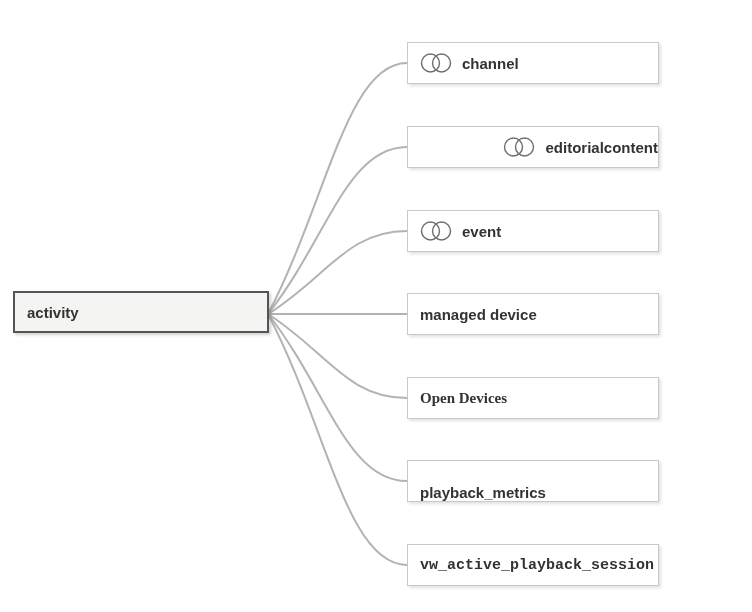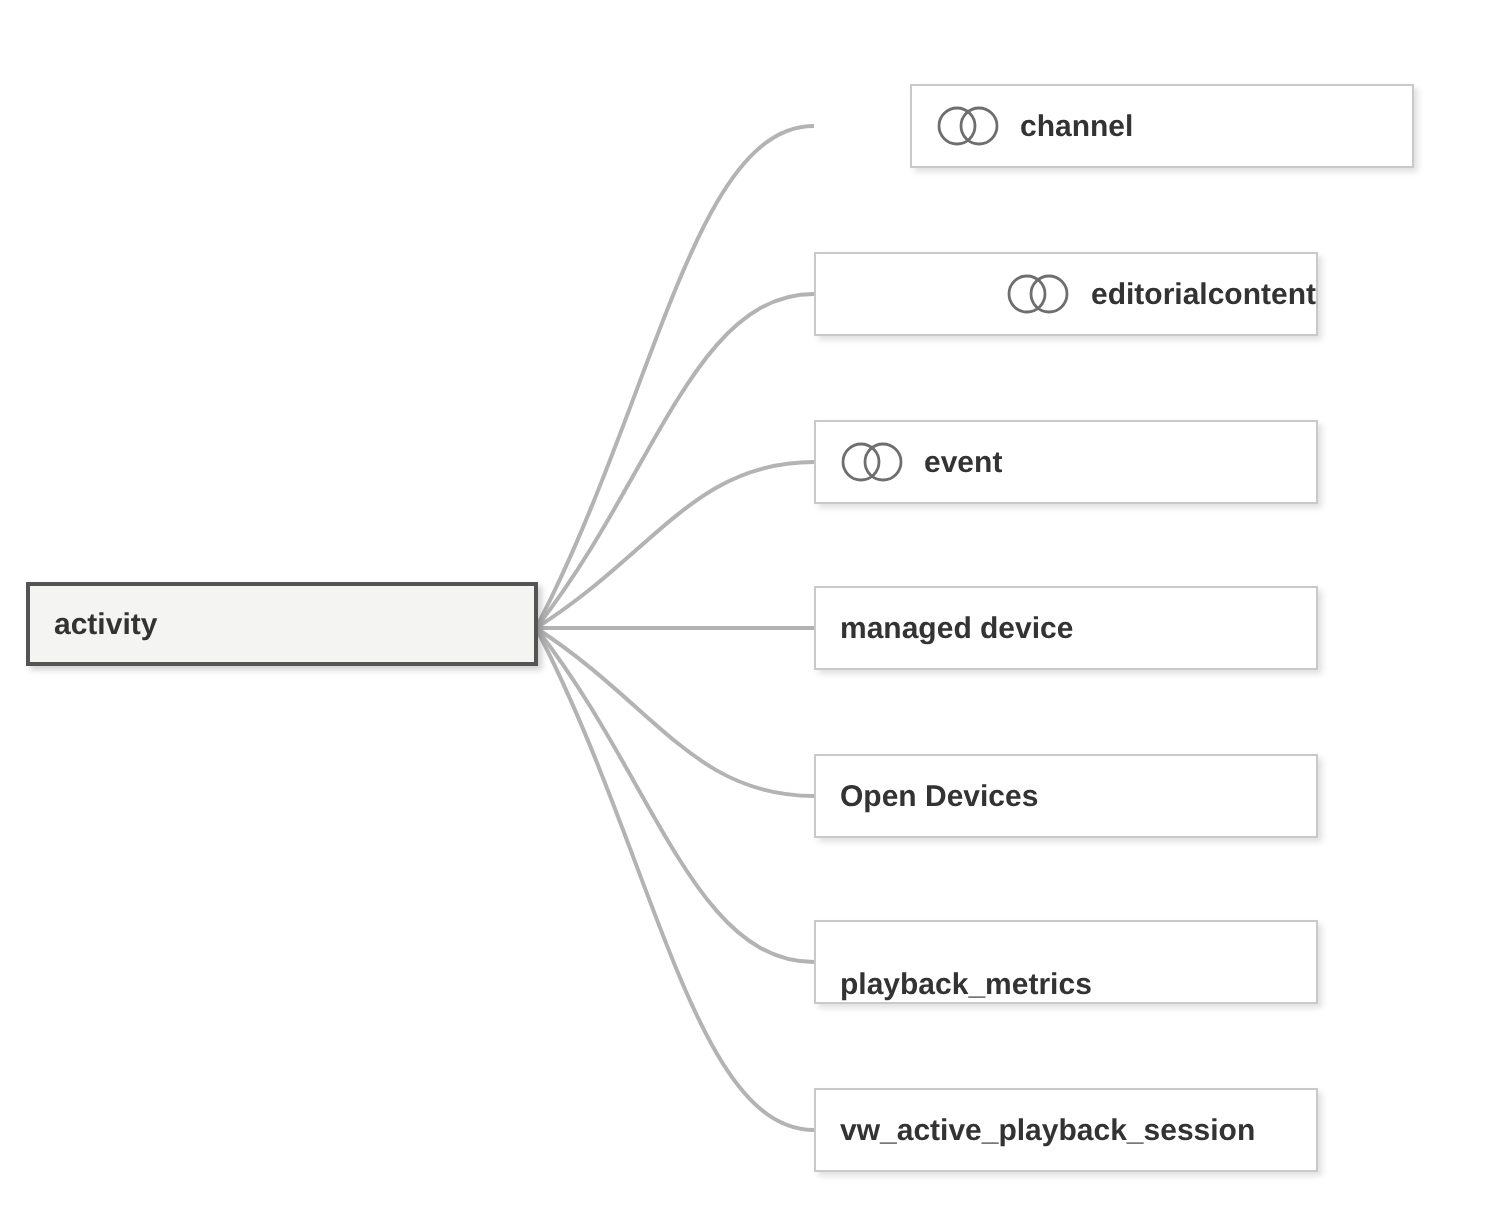--- a/index.html
+++ b/index.html
@@ -56,27 +56,27 @@
     box-shadow: 2px 2px 3px rgba(0,0,0,0.12);
   }
   .node-child .icon {
     display: inline-flex;
     margin-right: 10px;
     flex: 0 0 auto;
   }
   .node-child .icon svg {
     display: block;
   }
-  .pos-0 { top: 42px; margin-left: 48px; }
+  .pos-0 { top: 42px; }
   .pos-1 { top: 126px; justify-content: flex-end; }
   .pos-2 { top: 210px; }
   .pos-3 { top: 293px; }
-  .pos-4 { top: 377px; }
+  .pos-4 { top: 377px; font-family: Liberation Serif, serif; }
   .pos-5 { top: 460px; align-items: flex-end; }
-  .pos-6 { top: 544px; }
+  .pos-6 { top: 544px; font-family: Liberation Mono, monospace; }
   .label {
     white-space: nowrap;
     overflow: hidden;
   }
 </style>
 </head>
 <body>
 
 <div class="canvas">
 

